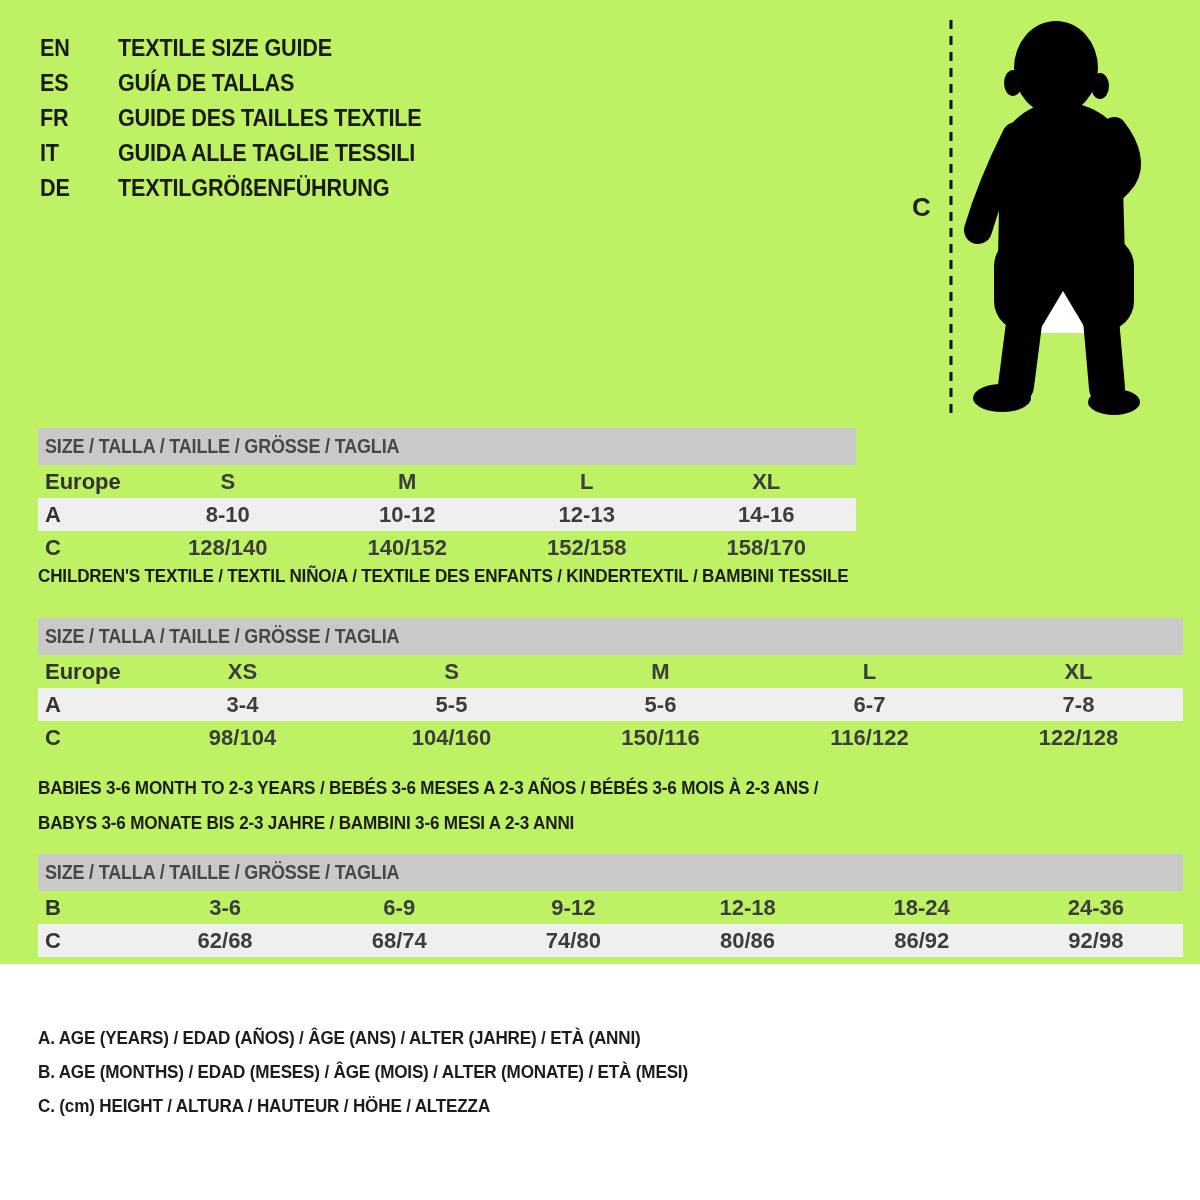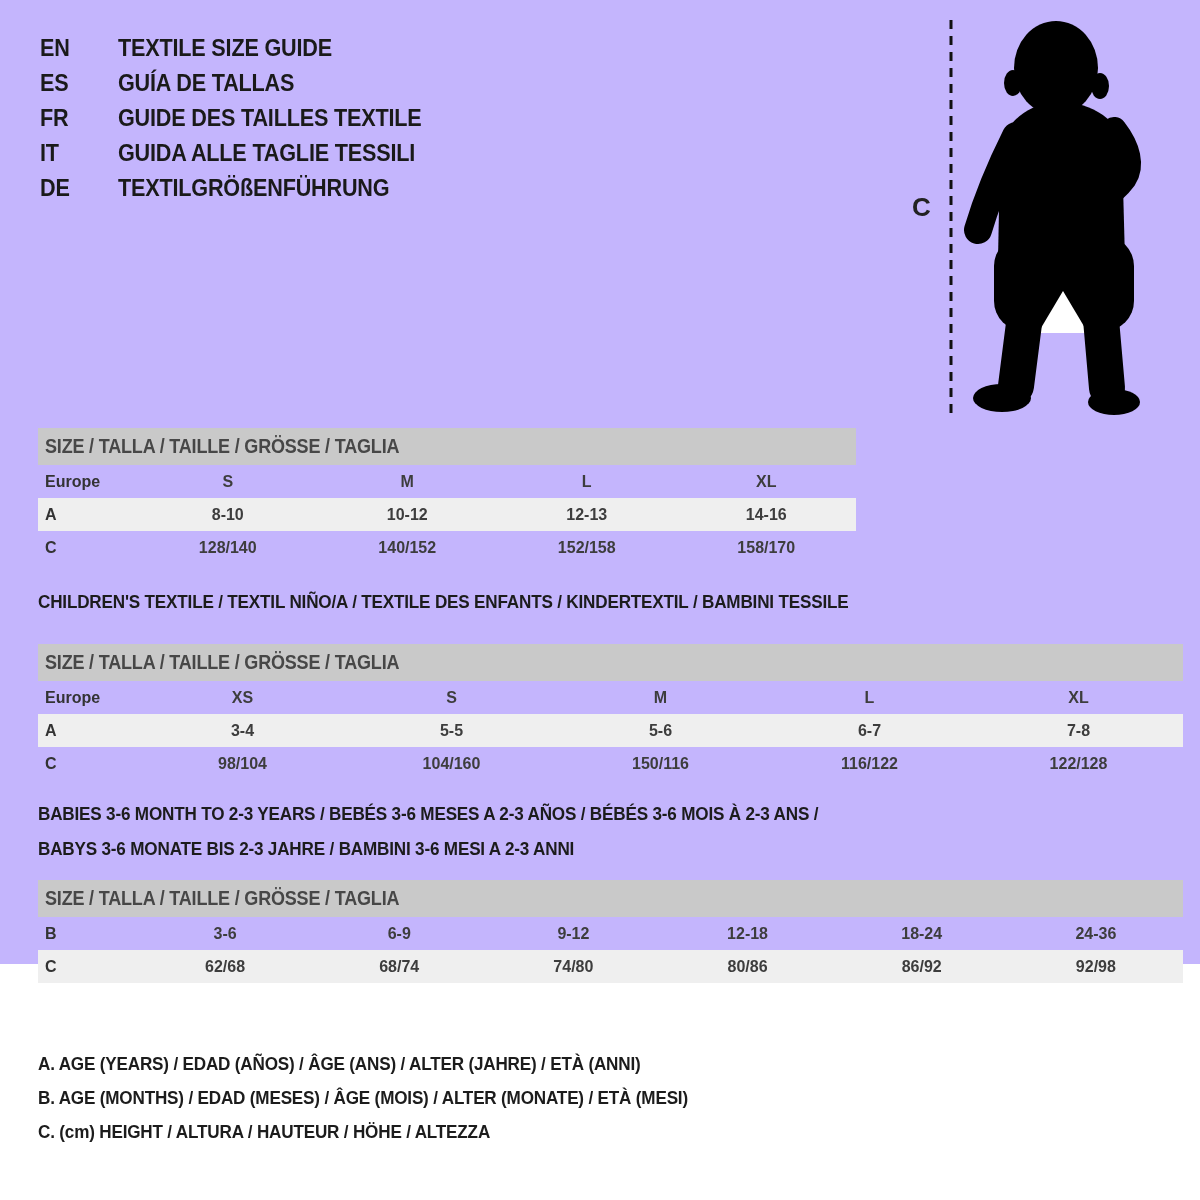--- a/index.html
+++ b/index.html
@@ -1,18 +1,18 @@
 <!DOCTYPE html>
 <html><head>
 <meta charset="utf-8">
 <style>
   * { margin:0; padding:0; box-sizing:border-box; }
   html,body { width:1200px; height:1200px; background:#ffffff; overflow:hidden;
               font-family:"Liberation Sans", sans-serif; color:#1a1a1a; }
-  .page { position:relative; width:1200px; height:964px; background:#c4b5fd; }
+  .page { position:relative; width:1200px; height:964px; background:#bef264; }
 
   
   .cond { display:inline-block; transform:scaleX(0.9); transform-origin:0 50%;
           white-space:nowrap; letter-spacing:-0.2px; }
 
   
   .lang-block { position:absolute; left:40px; top:30px; }
   .lang-row { display:flex; height:35px; align-items:center; }
   .lang-code { width:78px; font-weight:700; font-size:24px; }
   .lang-title { font-weight:700; font-size:24px; }
@@ -20,30 +20,30 @@
   
   .figure { position:absolute; left:890px; top:8px; width:300px; height:415px; }
   .figure-label { position:absolute; left:912px; top:192px; font-weight:700; font-size:26px; color:#222; }
 
   
   .content { position:absolute; left:38px; top:428px; width:1150px; }
   .sec-title { font-weight:700; font-size:19px; line-height:24px; color:#1c1c1c; }
   .sec-title + .sec-title { margin-top:11px; }
   .title-block { margin-bottom:30px; }
   .title-block.tight { margin-bottom:19px; }
-  section.sec2 { margin-top:26px; }
+  section.sec2 { }
   section.sec3 { margin-top:22px; }
 
   .size-band { height:37px; background:#c9c9c9; display:flex; align-items:center;
                padding-left:7px; font-weight:700; font-size:20px; color:#474747; }
   .w-junior { width:818px; }
   .w-wide   { width:1145px; }
 
   table.size-table { border-collapse:collapse; table-layout:fixed; }
-  table.size-table td { height:33px; font-weight:700; font-size:16px; color:#3d3d3d;
+  table.size-table td { height:33px; font-weight:700; font-size:22px; color:#3d3d3d;
                         text-align:center; vertical-align:middle; }
   table.size-table td.lbl { width:100px; text-align:left; padding-left:7px; color:#333; }
   table.size-table tr.shade td { background:#efefef; }
 
   .legend { margin-top:64px; }
   .legend-line { font-weight:700; font-size:19px; line-height:34px; color:#1c1c1c; }
 </style>
 </head>
 <body>
 

